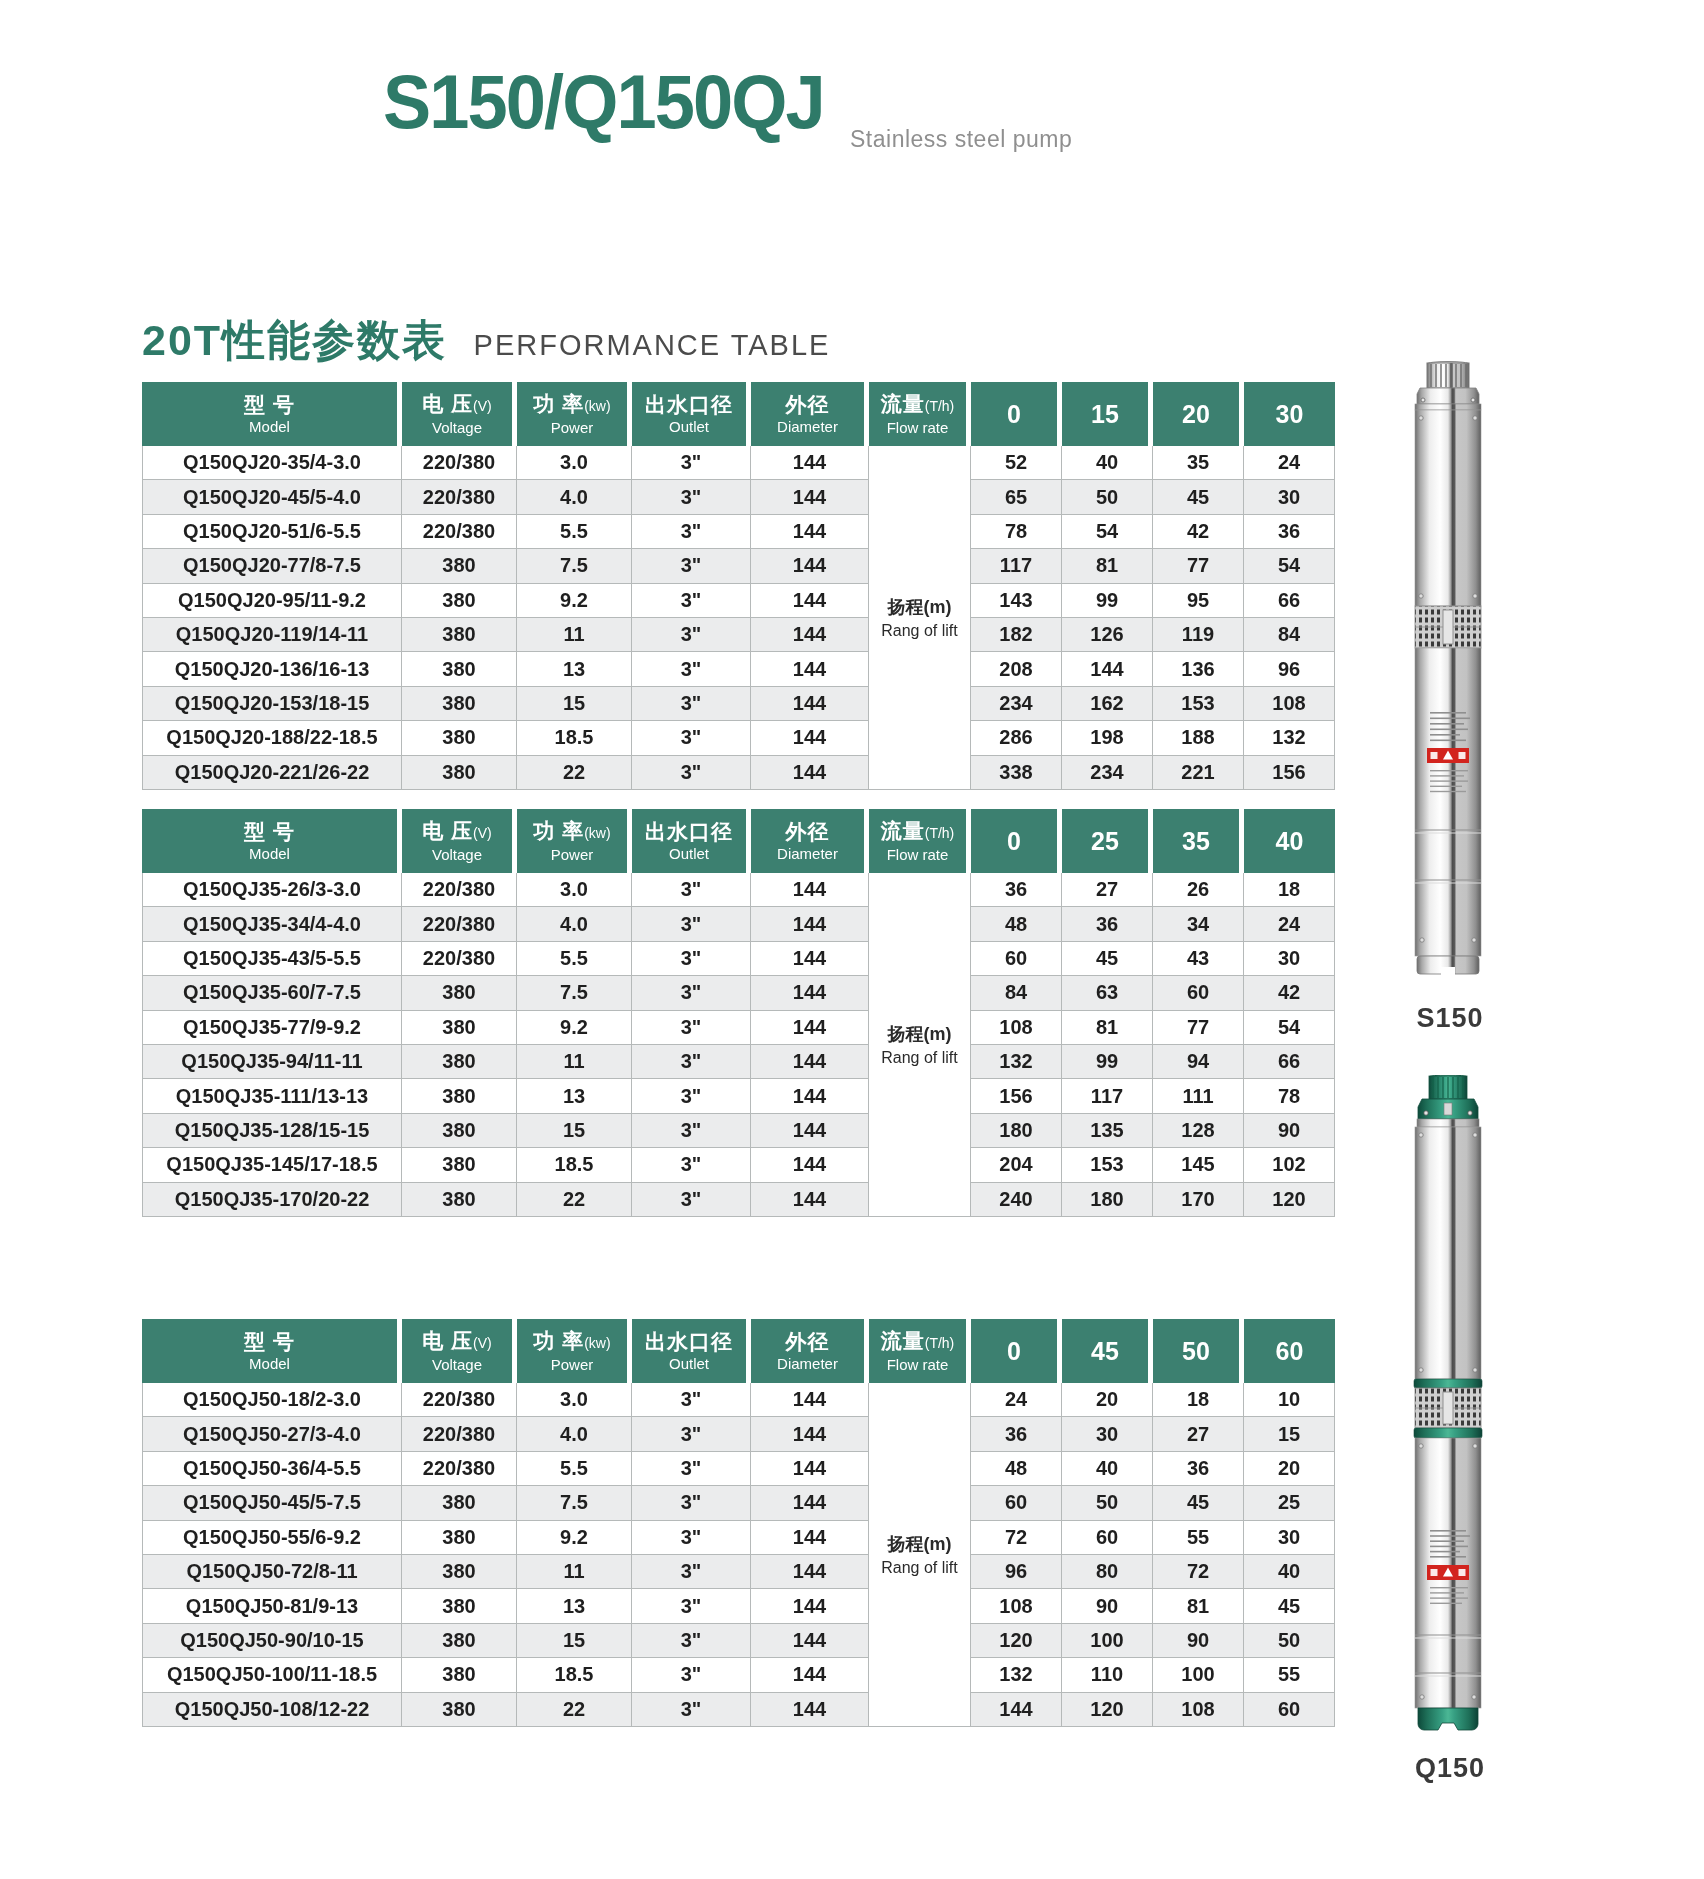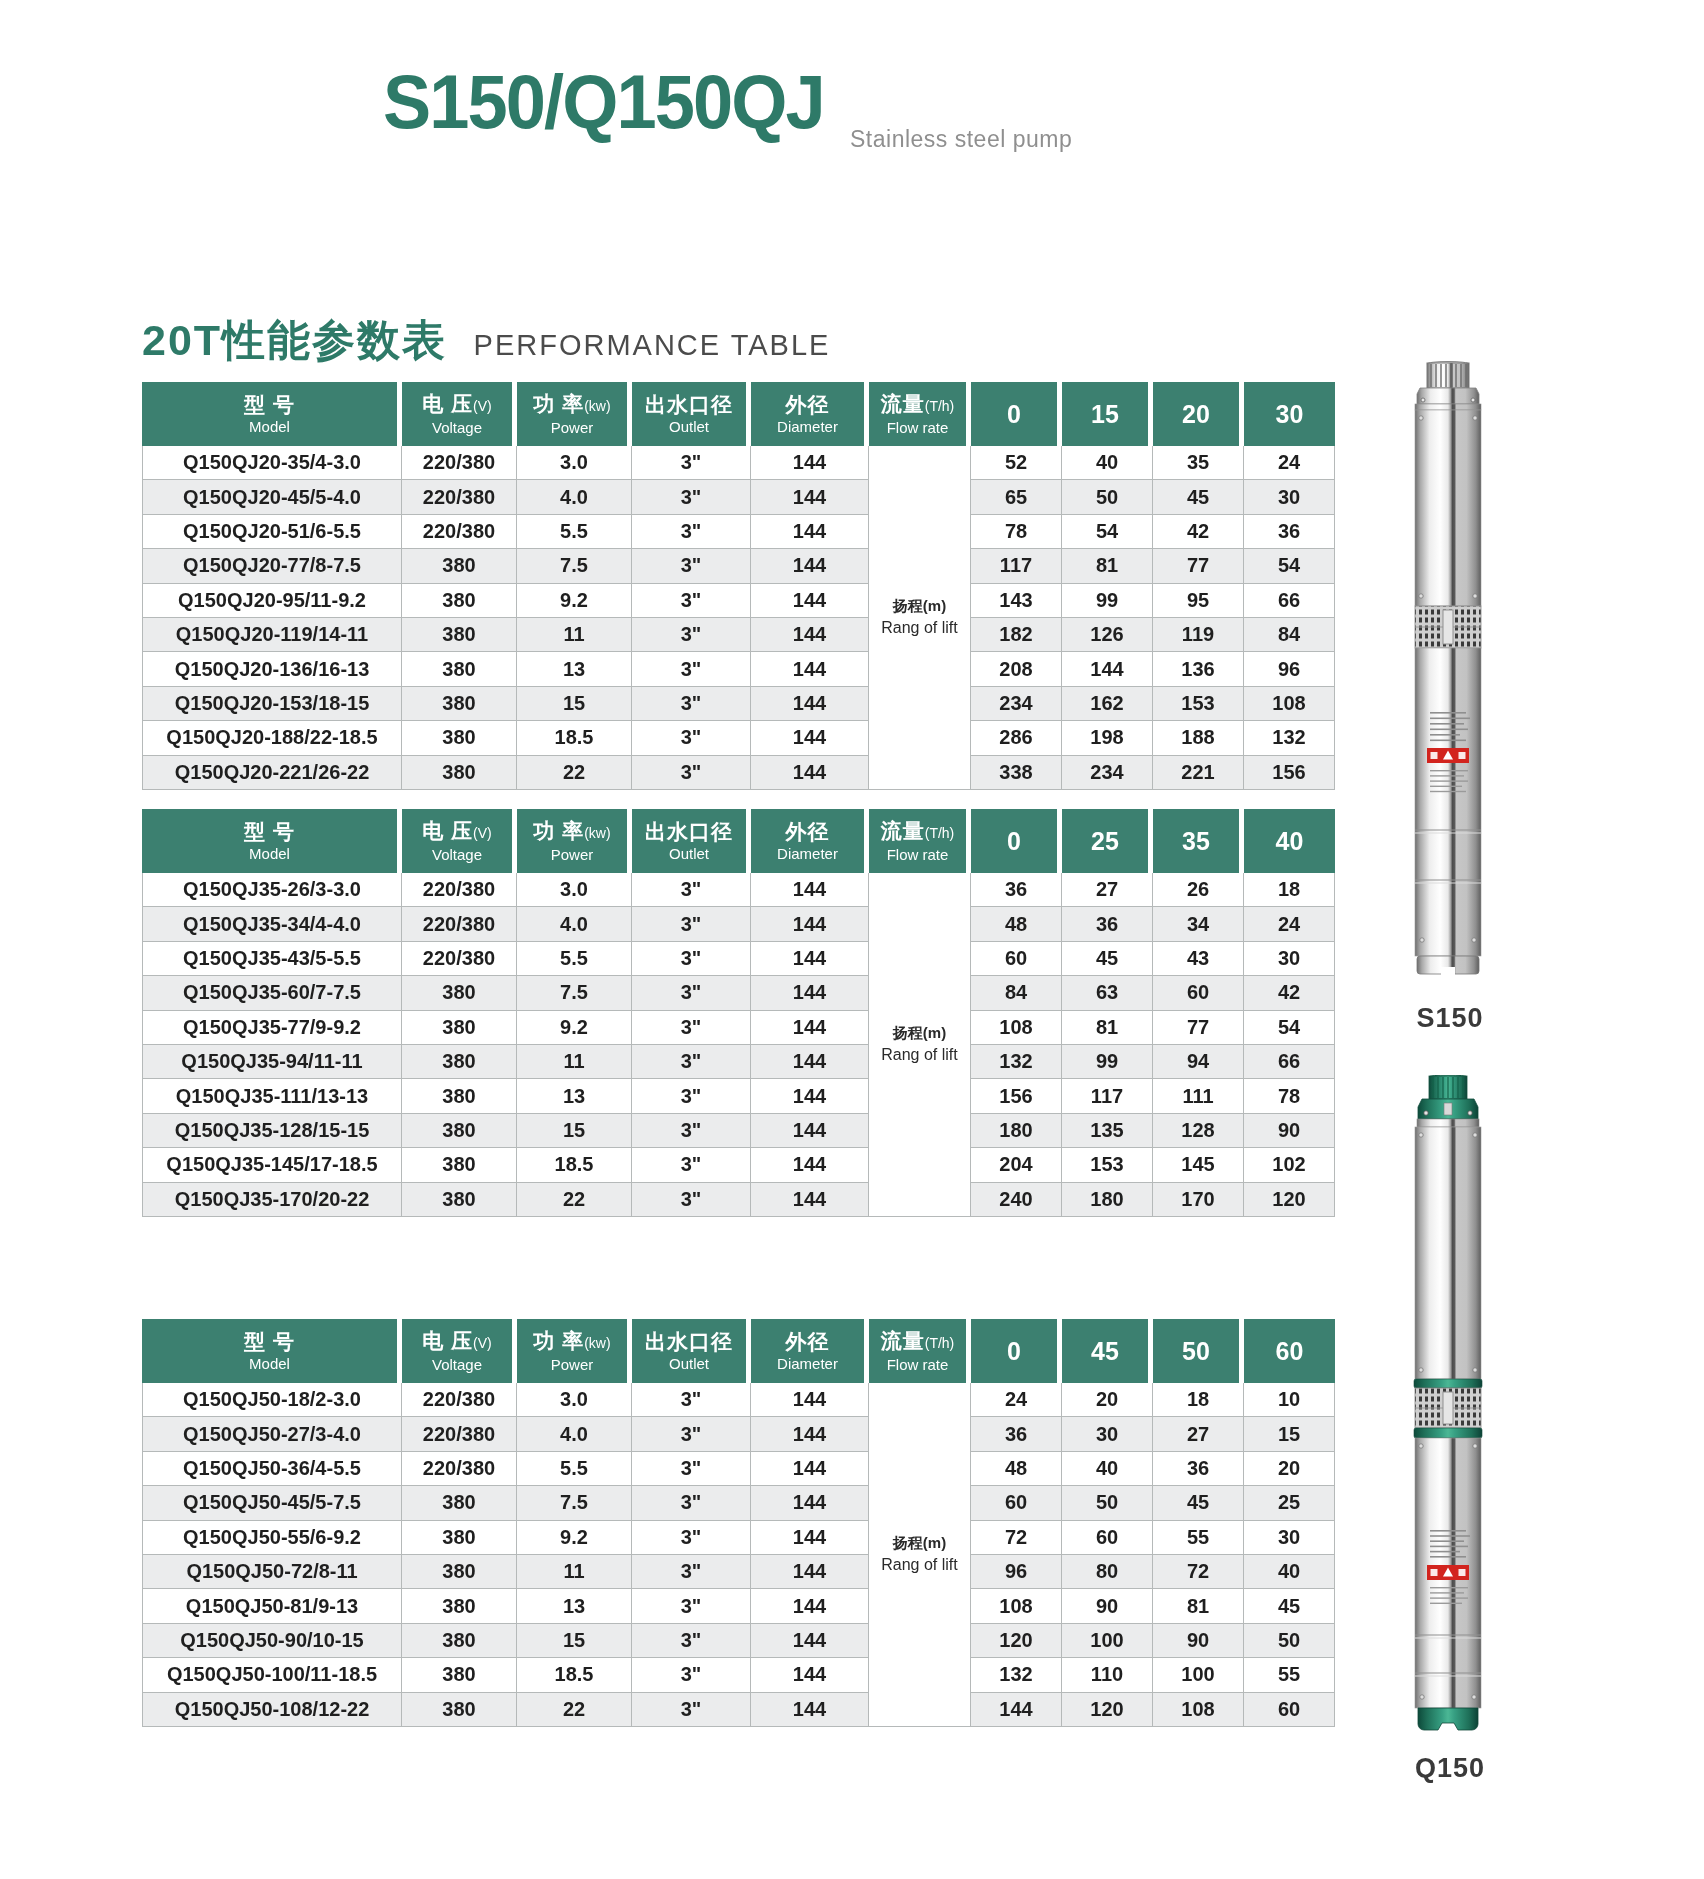--- a/index.html
+++ b/index.html
@@ -31,21 +31,21 @@
   .hcn{font-size:21px;font-weight:bold;letter-spacing:1px;line-height:26px;}
   .hunit{font-size:14px;font-weight:normal;letter-spacing:0;}
   .hen{font-size:15px;font-weight:normal;line-height:18px;}
   .hflow{font-size:25px;font-weight:bold;}
   .perf-table td{height:34.4px;padding:0;text-align:center;vertical-align:middle;
     border-right:1px solid #b5b9b9;border-bottom:1px solid #b5b9b9;
     font-size:20px;font-weight:bold;color:#1f1f1f;background:#fff;}
   .perf-table td:first-child{border-left:1px solid #b5b9b9;}
   .perf-table tr.alt td{background:#ebeced;}
   .perf-table td.c-lift{background:#fff;}
-  .lcn{font-size:15px;font-weight:bold;color:#2a2a2a;}
+  .lcn{font-size:18px;font-weight:bold;color:#2a2a2a;}
   .len{font-size:16px;font-weight:normal;color:#2a2a2a;margin-top:3px;}
 
   
   .pump-fig{position:absolute;width:110px;text-align:center;}
   .fig-s150{left:1395px;top:360px;}
   .fig-q150{left:1395px;top:1075px;}
   .pump-caption{margin-top:14px;font-size:27px;font-weight:bold;color:#3a3a3a;
     letter-spacing:1px;}
 </style>
 </head>

